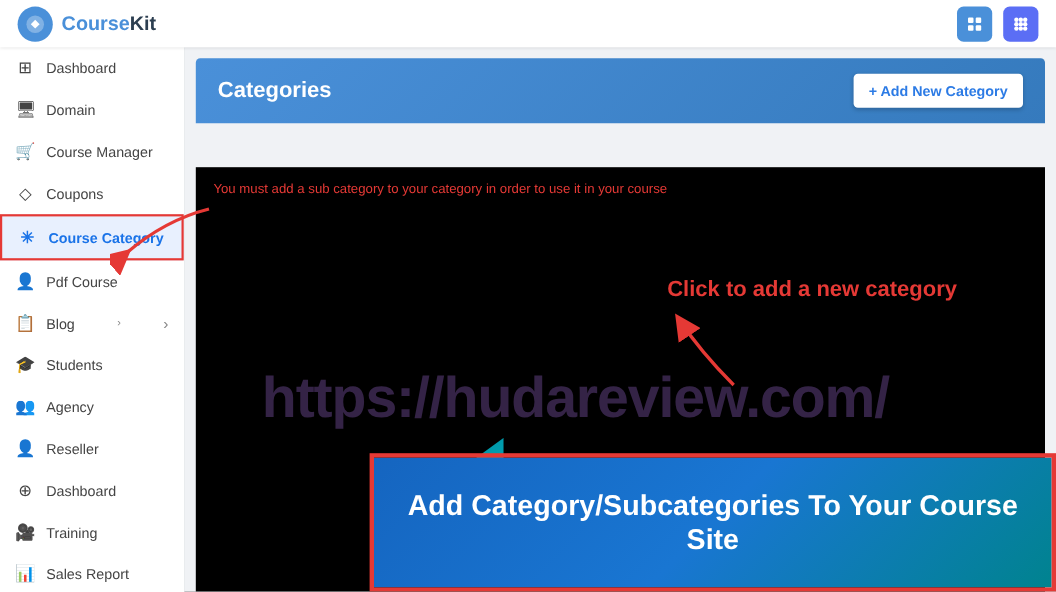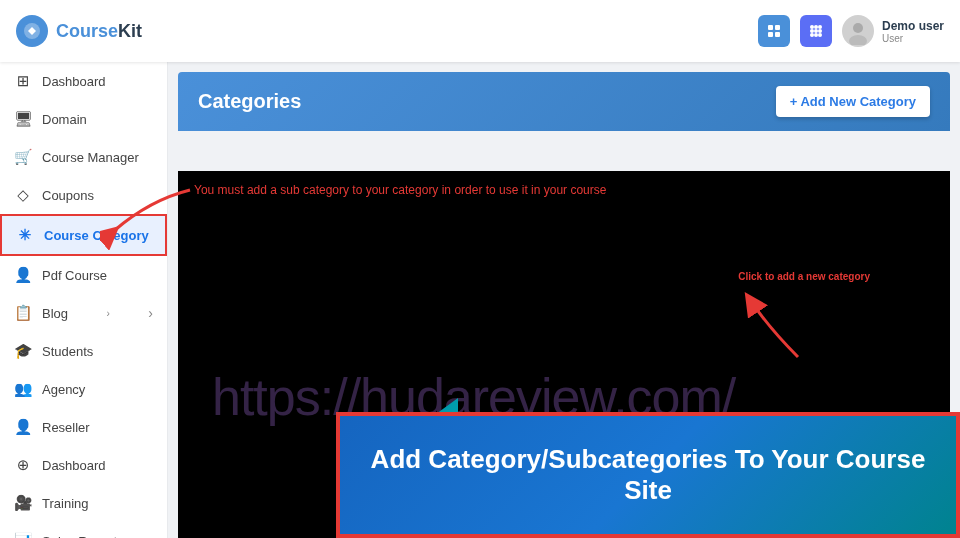--- a/index.html
+++ b/index.html
@@ -1,21 +1,21 @@
 <!DOCTYPE html>
 <html><head>
   <meta charset="utf-8">
   <style>
     * { box-sizing: border-box; margin: 0; padding: 0; }
     body { font-family: 'Segoe UI', Arial, sans-serif; background: #f0f2f5; width: 960px; height: 538px; overflow: hidden; display: flex; flex-direction: column; }
 
     
     .header {
       background: #fff;
-      height: 62px;
+      height: 43px;
       display: flex;
       align-items: center;
       justify-content: space-between;
       padding: 0 16px;
       box-shadow: 0 1px 3px rgba(0,0,0,0.1);
       z-index: 10;
     }
     .logo-area {
       display: flex;
       align-items: center;
@@ -183,39 +183,38 @@
 
     
     .annotation-area {
       position: absolute;
       top: 100px;
       right: 80px;
       pointer-events: none;
     }
     .annotation-text {
       color: #e53935;
-      font-size: 10px;
+      font-size: 20px;
       font-weight: 600;
       text-align: center;
       margin-bottom: 5px;
     }
 
     
     .watermark {
       position: absolute;
       top: 180px;
-      left: 34px;
+      left: 60px;
       font-size: 52px;
-      font-weight: 400;
+      font-weight: 700;
       color: rgba(150, 100, 200, 0.35);
       white-space: nowrap;
       pointer-events: none;
       z-index: 5;
       letter-spacing: -1px;
-      margin-top: 16px;
     }
 
     
     .bottom-banner {
       position: absolute;
       bottom: 0;
       left: 168px;
       right: 0;
       background: linear-gradient(135deg, #1565c0, #1976d2, #00838f);
       padding: 28px 20px;
@@ -281,32 +280,20 @@
         <circle cx="7" cy="3" r="2" fill="white"></circle>
         <circle cx="11" cy="3" r="2" fill="white"></circle>
         <circle cx="3" cy="7" r="2" fill="white"></circle>
         <circle cx="7" cy="7" r="2" fill="white"></circle>
         <circle cx="11" cy="7" r="2" fill="white"></circle>
         <circle cx="3" cy="11" r="2" fill="white"></circle>
         <circle cx="7" cy="11" r="2" fill="white"></circle>
         <circle cx="11" cy="11" r="2" fill="white"></circle>
       </svg>
     </div>
-    <div class="user-info">
-      <div class="user-avatar">
-        <svg width="28" height="28" viewBox="0 0 28 28">
-          <circle cx="14" cy="11" r="5" fill="#aaa"></circle>
-          <ellipse cx="14" cy="24" rx="9" ry="6" fill="#bbb"></ellipse>
-        </svg>
-      </div>
-      <div class="user-details">
-        <span class="user-name">Demo user</span>
-        <span class="user-role">User</span>
-      </div>
-    </div>
   </div>
 </header>
 
 <div class="main-layout">
 
   <nav class="sidebar">
   <div class="sidebar-item">
         <span class="item-icon">⊞</span>
         <span>Dashboard</span>
       </div>

